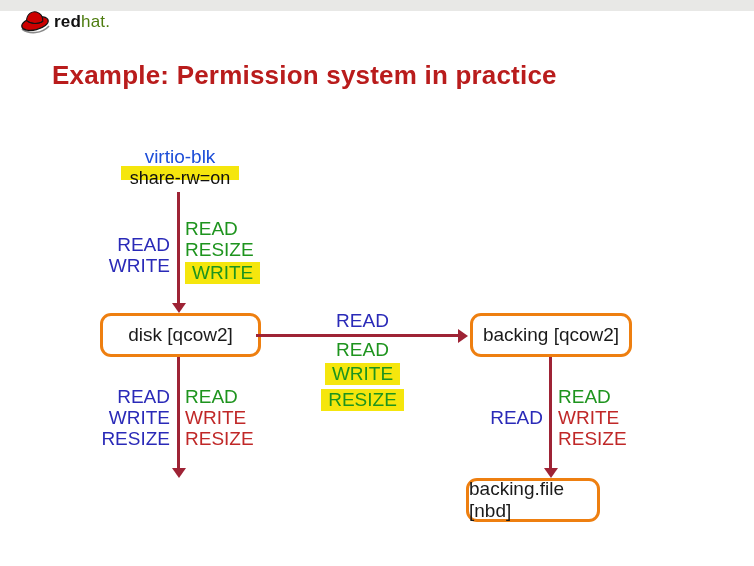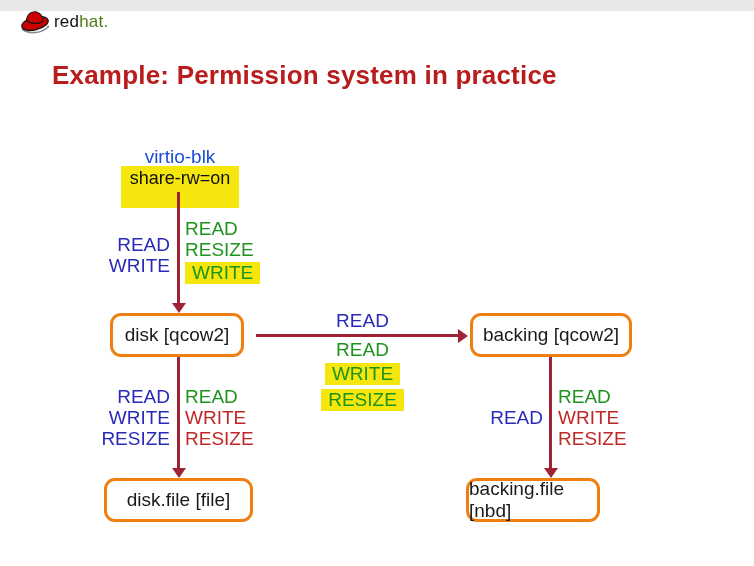--- a/index.html
+++ b/index.html
@@ -5,44 +5,44 @@
   * { margin:0; padding:0; box-sizing:border-box; }
   body { background:#fff; font-family:"Liberation Sans", sans-serif; }
   .slide {
     position:relative; width:754px; height:566px; background:#ffffff;
     overflow:hidden;
   }
   .top-bar { position:absolute; left:0; top:0; width:754px; height:11px; background:#e8e8e6; }
 
   .logo { position:absolute; left:18px; top:8px; display:flex; align-items:center; }
   .logo-text { font-size:17px; color:#111; letter-spacing:0.2px; margin-left:2px; }
-  .logo-text .b { font-weight:400; }
+  .logo-text .b { font-weight:700; }
   .logo-text .r { font-weight:400; color:#4d7c0f; }
 
   .title {
     position:absolute; left:52px; top:60px; width:660px;
     font-size:26px; font-weight:bold; color:#b91c1c; letter-spacing:0.2px;
   }
 
   
   .dlabel { font-size:19px; line-height:21px; }
   .muted { color:#1d4ed8; }
 
   .share-box {
-    position:absolute; left:121px; top:166px; width:118px; height:42px;
+    position:absolute; left:121px; top:166px; width:118px; height:14px;
     background:#f5e60d; color:#111; font-size:18px; text-align:center; line-height:25px;
   }
   .virtio { position:absolute; left:104px; top:146px; width:152px; text-align:center; }
 
   .node {
     position:absolute; height:44px; border:3px solid #ee7f10; border-radius:11px;
     background:#fff; color:#1a1a1a; font-size:19px;
     display:flex; align-items:center; justify-content:center;
   }
-  .node-disk        { left:110px; top:313px; width:134px; }
+  .node-disk        { left:100px; top:313px; width:161px; }
   .node-backing     { left:470px; top:313px; width:162px; }
   .node-disk-file   { left:104px; top:478px; width:149px; }
   .node-backing-file{ left:466px; top:478px; width:134px; }
 
   .vline { position:absolute; width:3px; background:#9e2335; }
   .hline { position:absolute; height:3px; background:#9e2335; }
   .ah-down {
     position:absolute; width:0; height:0;
     border-left:7px solid transparent; border-right:7px solid transparent;
     border-top:10px solid #9e2335;
@@ -91,21 +91,20 @@
       <span class="perm perm-blue">WRITE</span>
     </div>
   <div class="perm-col col-left" style="left:185px; top:219px;">
       <span class="perm perm-green">READ</span>
       <span class="perm perm-green">RESIZE</span>
       <span class="perm perm-green hl">WRITE</span>
     </div>
 
   <div class="node node-disk">disk [qcow2]</div>
   <div class="node node-backing">backing [qcow2]</div>
-  <div class="node node-disk-file">disk.file [file]</div>
   <div class="node node-backing-file">backing.file [nbd]</div>
 
   <div class="hline" style="left:256px; top:334px; width:203px;"></div>
   <div class="ah-right" style="left:458px; top:328.5px;"></div>
   <div class="perm-col col-center" style="left:300px; top:311px; width:125px;">
       <span class="perm perm-blue">READ</span>
     </div>
   <div class="perm-col col-center" style="left:300px; top:340px; width:125px; gap:2px;">
       <span class="perm perm-green">READ</span>
       <span class="perm perm-green hl">WRITE</span>

